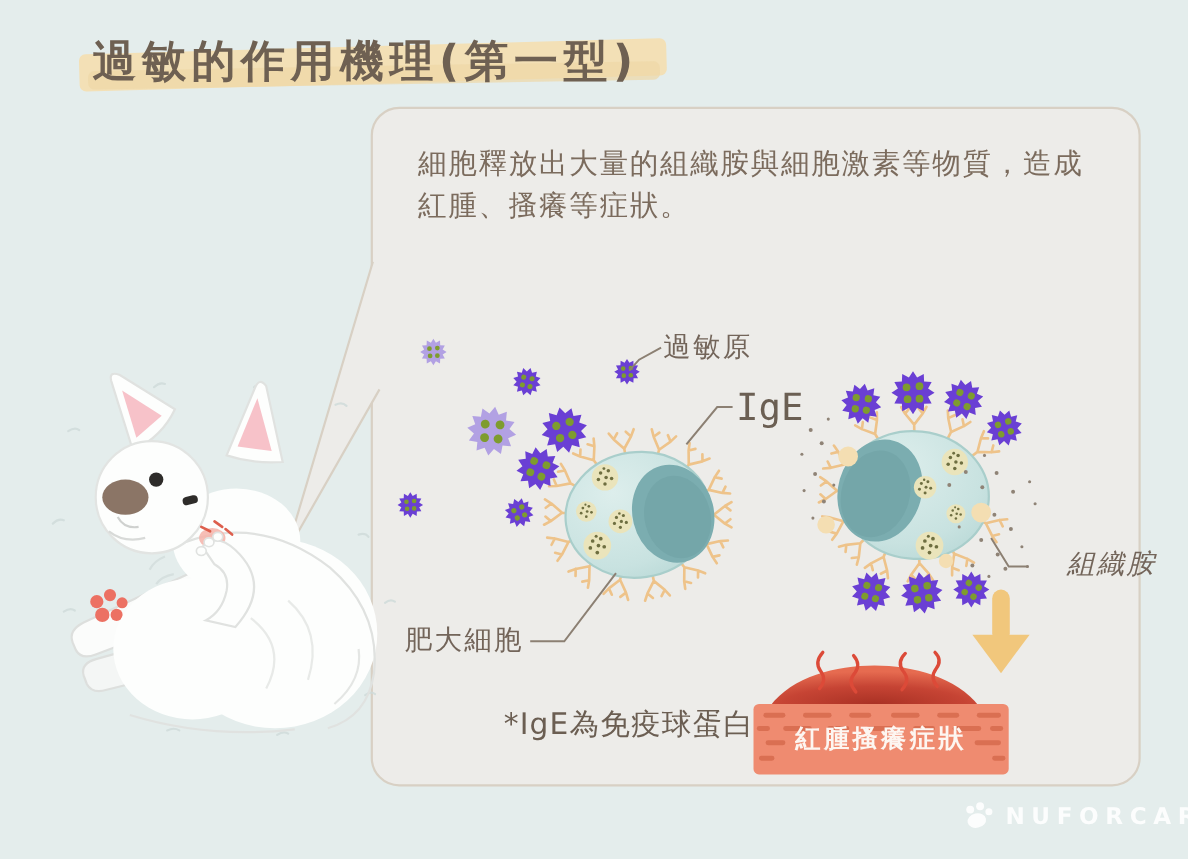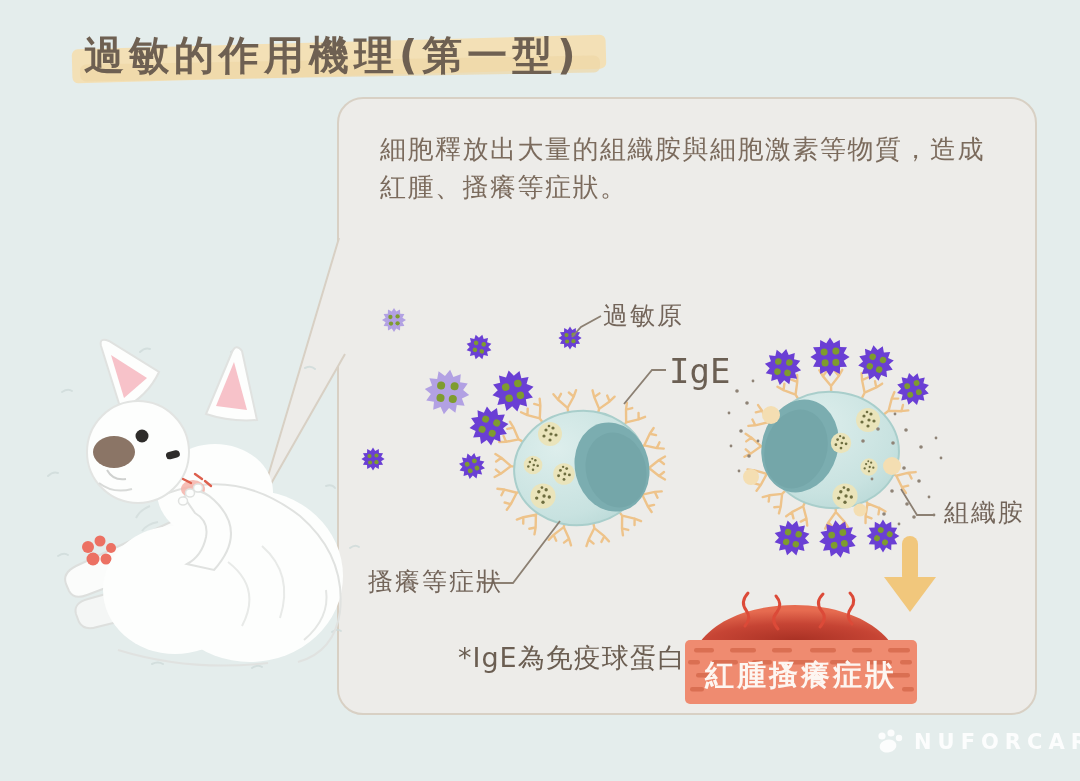--- a/index.html
+++ b/index.html
@@ -16,24 +16,24 @@
           border:2px solid #d8d0c4;border-radius:26px;z-index:1;box-sizing:border-box;}
   svg.art{position:absolute;left:0;top:0;z-index:2;}
   
   .para{position:absolute;left:380px;top:130px;z-index:5;font-size:26px;line-height:38px;
         color:#7b6b5d;letter-spacing:1.5px;}
   
   .lbl{position:absolute;z-index:5;font-size:25px;color:#73655a;letter-spacing:2px;}
   #lbl-allergen{left:603px;top:299px;}
   #lbl-ige{left:669px;top:351px;font-family:"DejaVu Sans Mono",monospace;font-size:34px;color:#6b5f53;letter-spacing:0;}
   #lbl-mast{left:368px;top:565px;}
-  #lbl-hist{left:944px;top:496px;}
+  #lbl-hist{left:970px;top:496px;font-style:italic;}
   .note{position:absolute;left:458px;top:640px;z-index:5;font-size:27px;color:#6b5e52;letter-spacing:1px;text-align:right;}
   .symptom{position:absolute;left:689px;top:656px;width:224px;text-align:center;z-index:5;
-           font-size:29px;font-weight:bold;color:#fdf6f1;letter-spacing:3px;}
+           font-size:23px;font-weight:bold;color:#fdf6f1;letter-spacing:3px;}
   
   .brand{position:absolute;left:874px;top:729px;z-index:5;display:flex;align-items:center;gap:10px;
          color:rgba(255,255,255,.88);}
   .brand span{font-size:21px;letter-spacing:6px;font-weight:bold;}
 </style>
 </head>
 <body>
 
 <div class="stage">
 
@@ -294,21 +294,21 @@
     </g>
   </svg>
 
   <div class="para">
     <div>細胞釋放出大量的組織胺與細胞激素等物質，造成</div>
     <div>紅腫、搔癢等症狀。</div>
   </div>
 
   <div class="lbl" id="lbl-allergen">過敏原</div>
   <div class="lbl" id="lbl-ige">IgE</div>
-  <div class="lbl" id="lbl-mast">搔癢等症狀</div>
+  <div class="lbl" id="lbl-mast">肥大細胞</div>
   <div class="lbl" id="lbl-hist">組織胺</div>
   <div class="note">*IgE為免疫球蛋白</div>
   <div class="symptom">紅腫搔癢症狀</div>
 
   <div class="brand">
     <svg width="30" height="26" viewBox="0 0 30 26" fill="rgba(255,255,255,.88)">
       <circle cx="8" cy="7" r="3.6"></circle>
         <circle cx="17" cy="4" r="3.6"></circle>
         <circle cx="25" cy="9" r="3.2"></circle>
       <ellipse cx="14" cy="17" rx="8.5" ry="6.5" transform="rotate(-12 14 17)"></ellipse>

